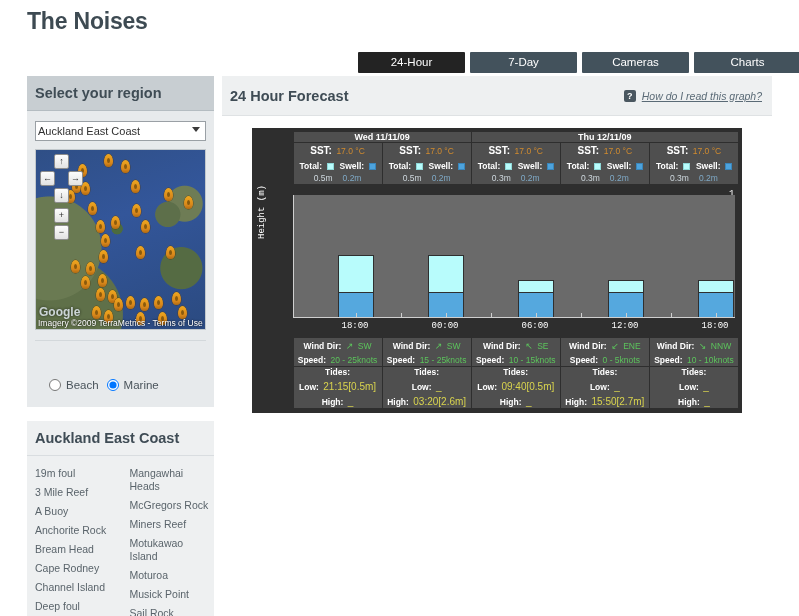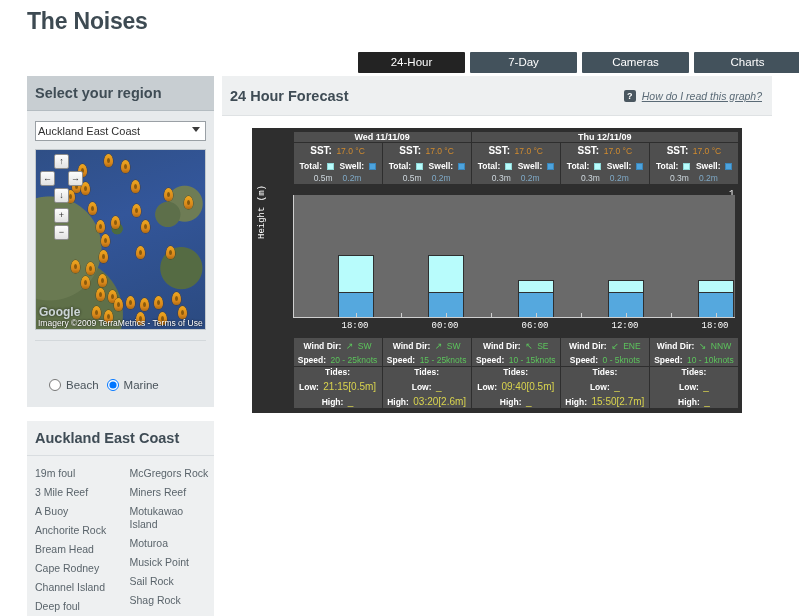--- a/index.html
+++ b/index.html
@@ -343,20 +343,21 @@
           <div class="loc-item">A Buoy</div>
           <div class="loc-item">Anchorite Rock</div>
           <div class="loc-item">Bream Head</div>
           <div class="loc-item">Cape Rodney</div>
           <div class="loc-item">Channel Island</div>
           <div class="loc-item">Deep foul</div>
           <div class="loc-item">Deep Hole</div>
           <div class="loc-item">Durville Rocks</div>
         </div>
         <div class="loc-col">
+          <div class="loc-item">Mangawhai Heads</div>
           <div class="loc-item">McGregors Rock</div>
           <div class="loc-item">Miners Reef</div>
           <div class="loc-item">Motukawao Island</div>
           <div class="loc-item">Moturoa</div>
           <div class="loc-item">Musick Point</div>
           <div class="loc-item">Sail Rock</div>
           <div class="loc-item">Shag Rock</div>
         </div>
       </div>
     </div>

